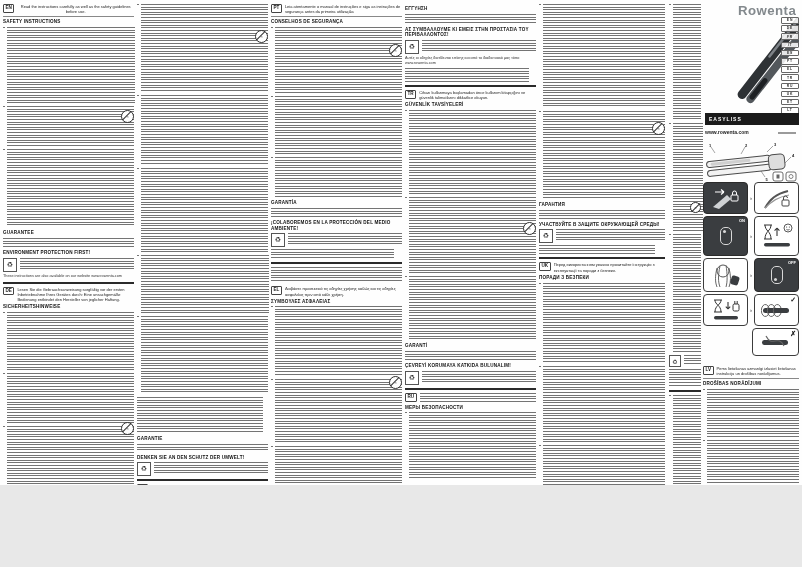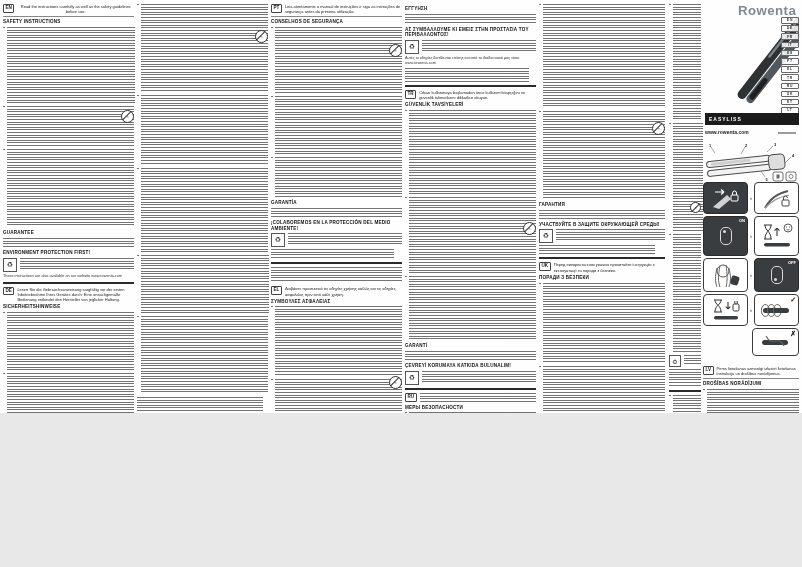--- a/index.html
+++ b/index.html
@@ -1,16 +1,16 @@
 <!DOCTYPE html>
 <html><head>
 <meta charset="utf-8">
 <style>
   html,body{margin:0;padding:0;background:#e8e8e8;}
-  #page{position:relative;width:802px;height:413px;background:#fefefe;overflow:hidden;
+  #page{position:relative;width:802px;height:485px;background:#fefefe;overflow:hidden;
         font-family:"Liberation Sans",sans-serif;color:#2b2b2b;}
   .col{position:absolute;top:4px;}
   
   .mt{background-image:repeating-linear-gradient(to bottom,#555 0,#555 1px,transparent 1px,transparent 2.6px);
       opacity:.82;margin-bottom:3px;}
   .mtb{margin-left:4px;position:relative;}
   .mtb::before{content:"";position:absolute;left:-4px;top:0;width:2px;height:1px;background:#555;}
   
   .h{font-weight:bold;font-size:4.6px;line-height:1.25;letter-spacing:.2px;color:#111;
      text-transform:uppercase;margin:2px 0 2px 0;}

